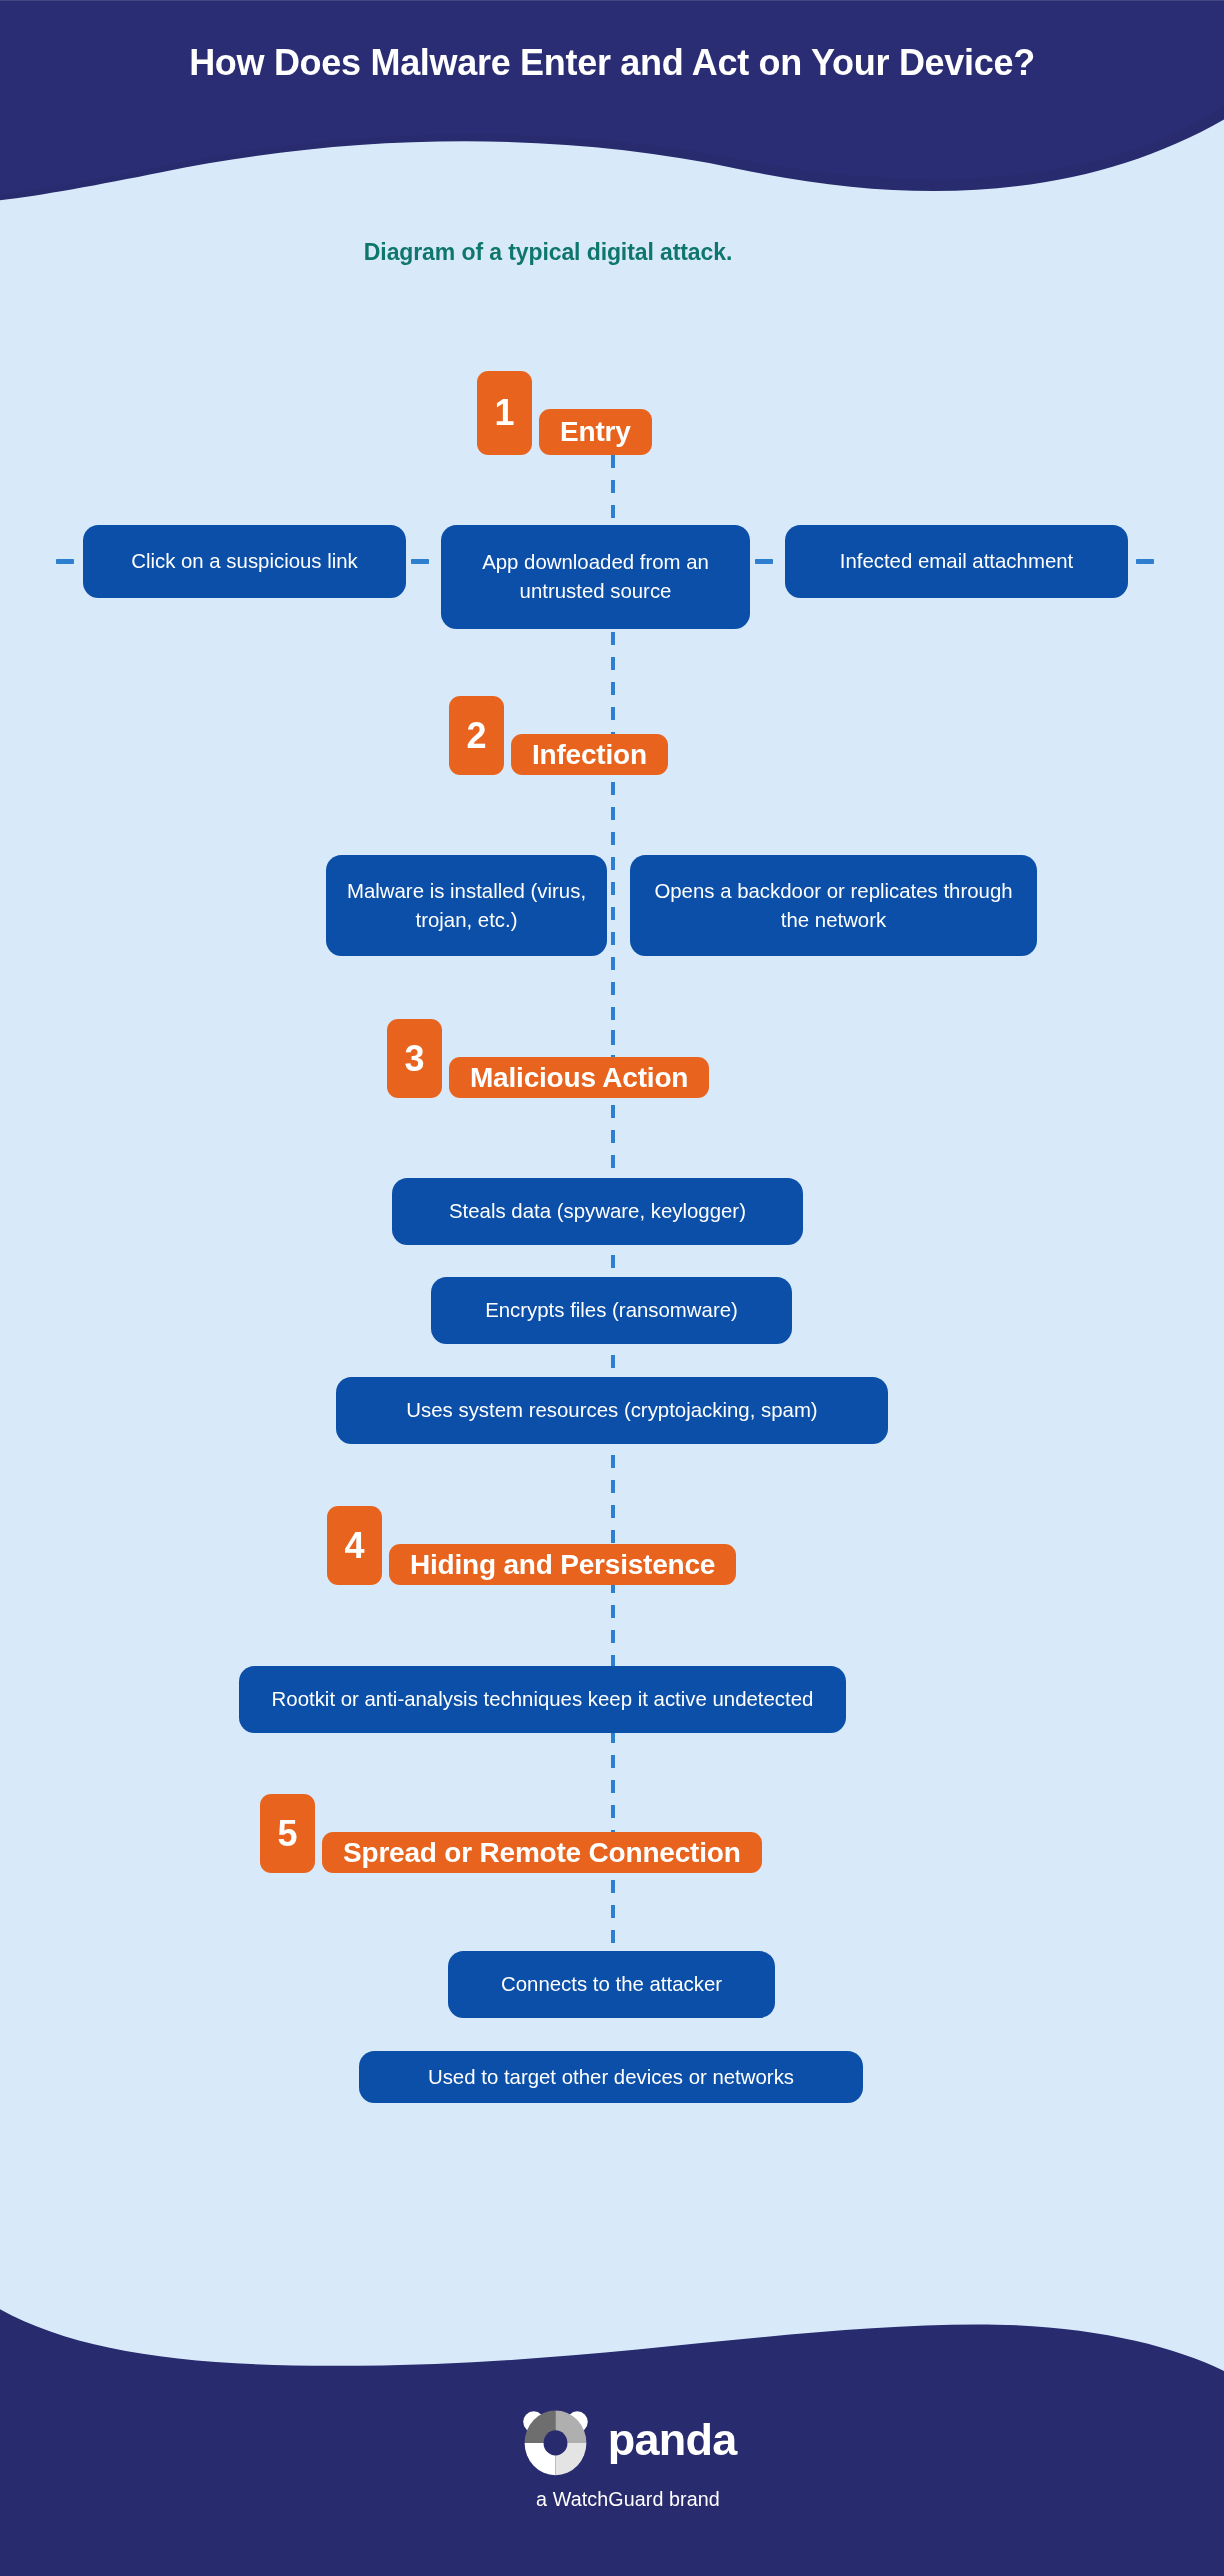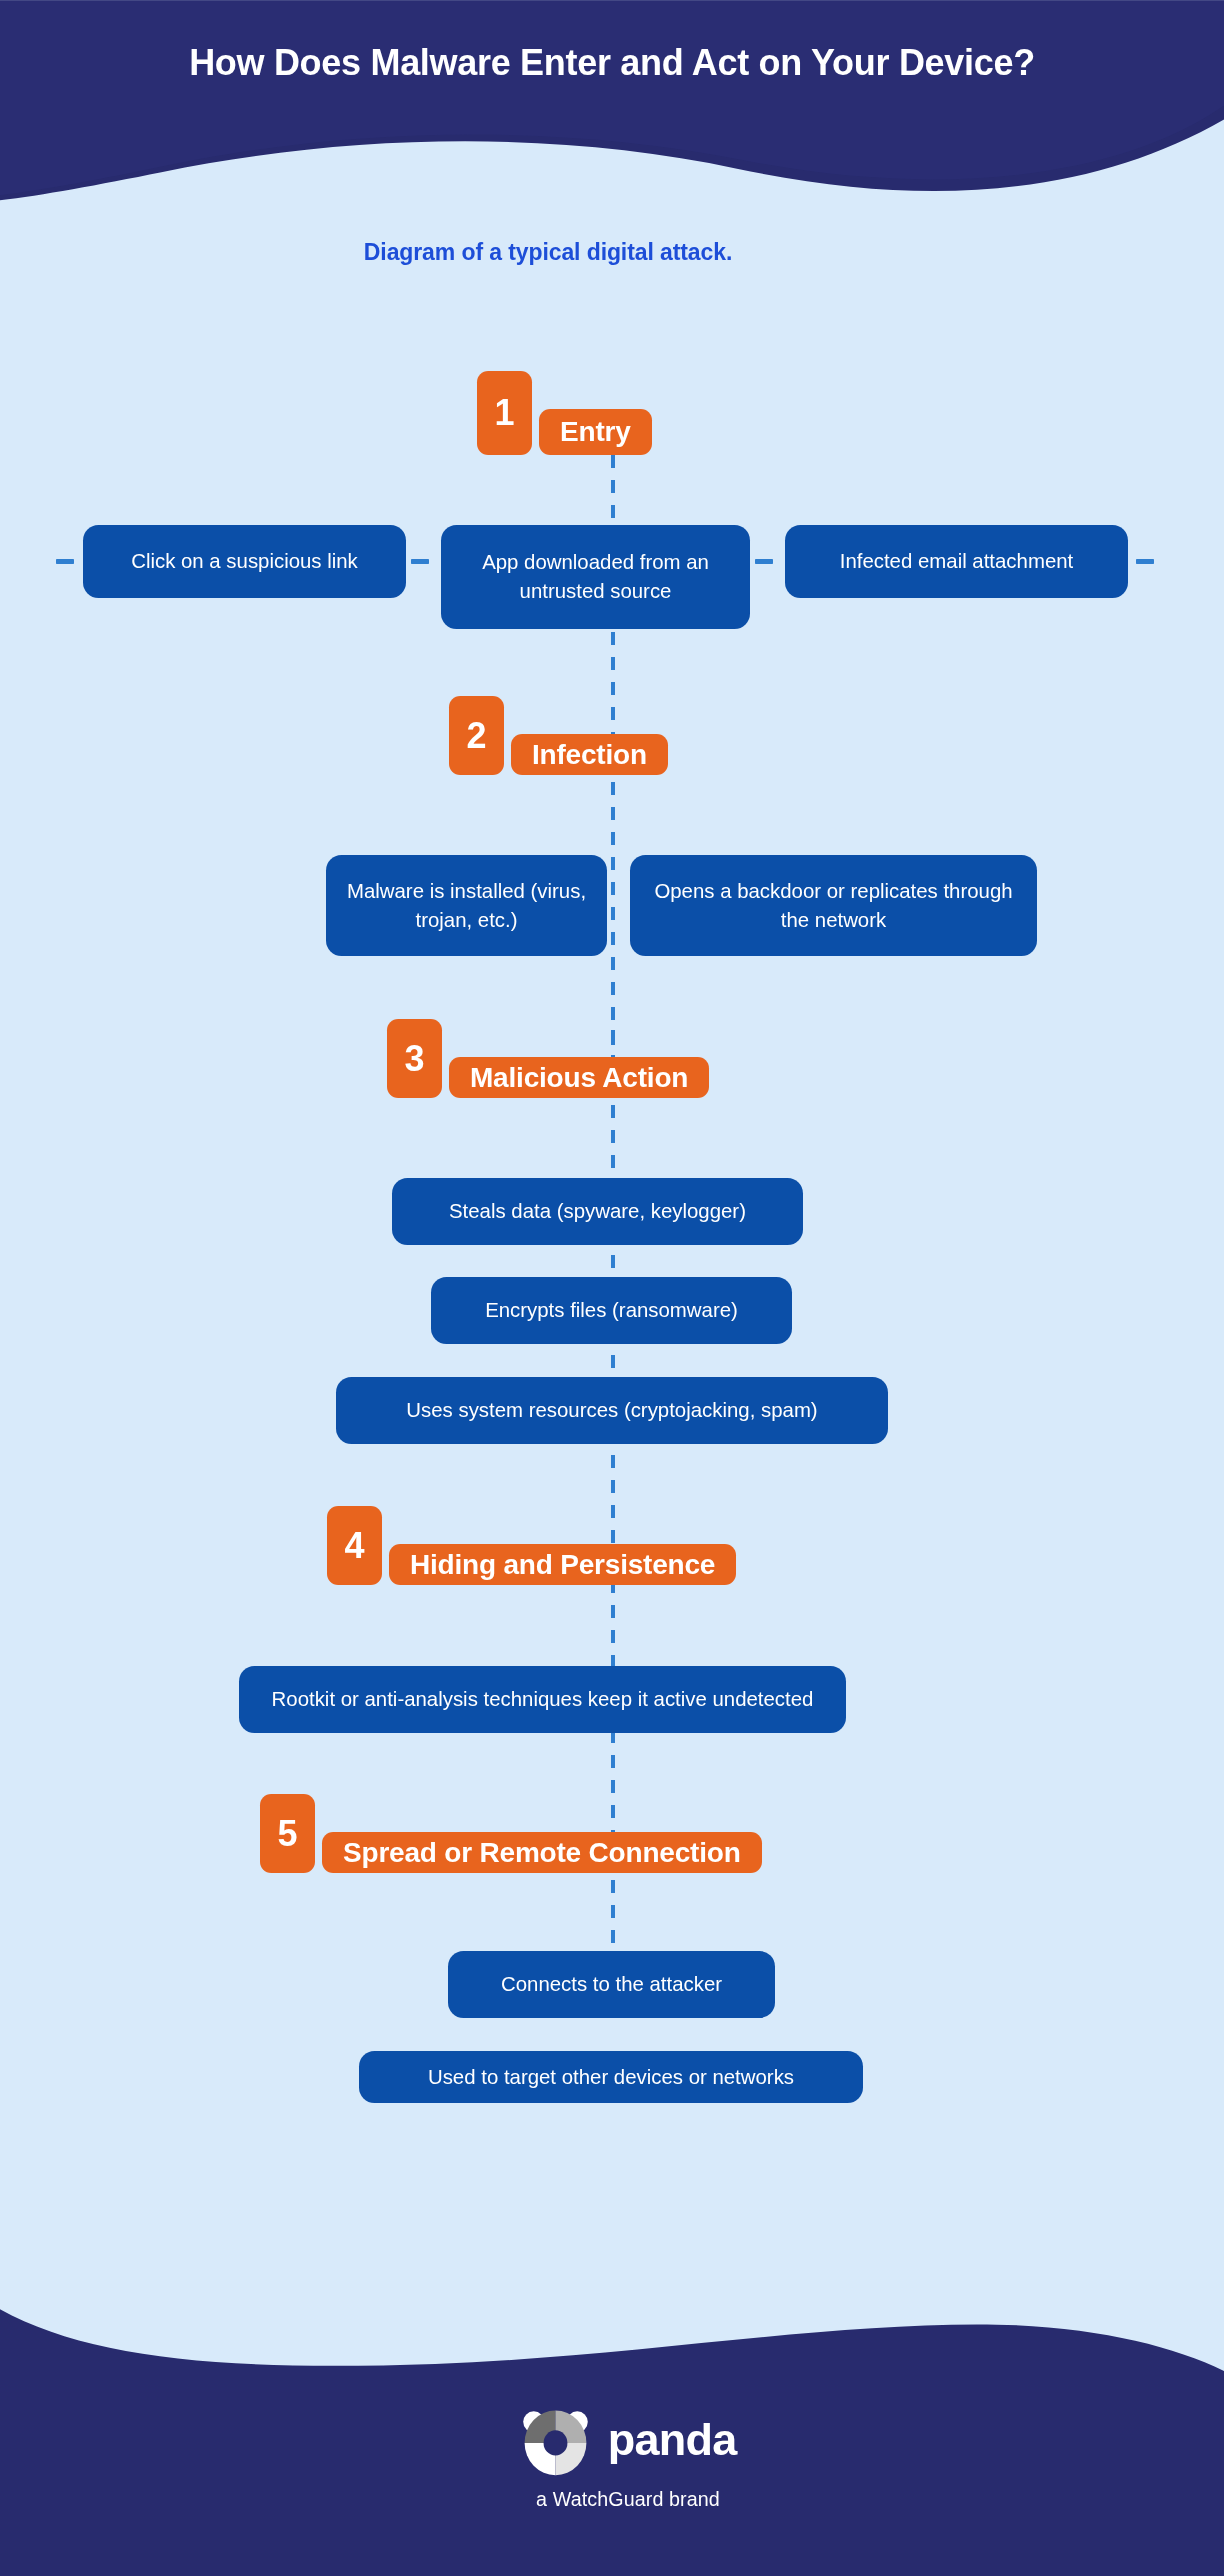--- a/index.html
+++ b/index.html
@@ -41,21 +41,21 @@
     z-index: 5;
   }
 
   
   .subtitle {
     position: absolute;
     top: 239px;
     left: 0;
     width: 1096px;
     text-align: center;
-    color: #1d4ed8;
+    color: #0f766e;
     font-size: 23px;
     font-weight: bold;
     letter-spacing: -0.1px;
   }
 
   
   .diagram {
     position: absolute;
     top: 0; left: 0;
     width: 1224px;

